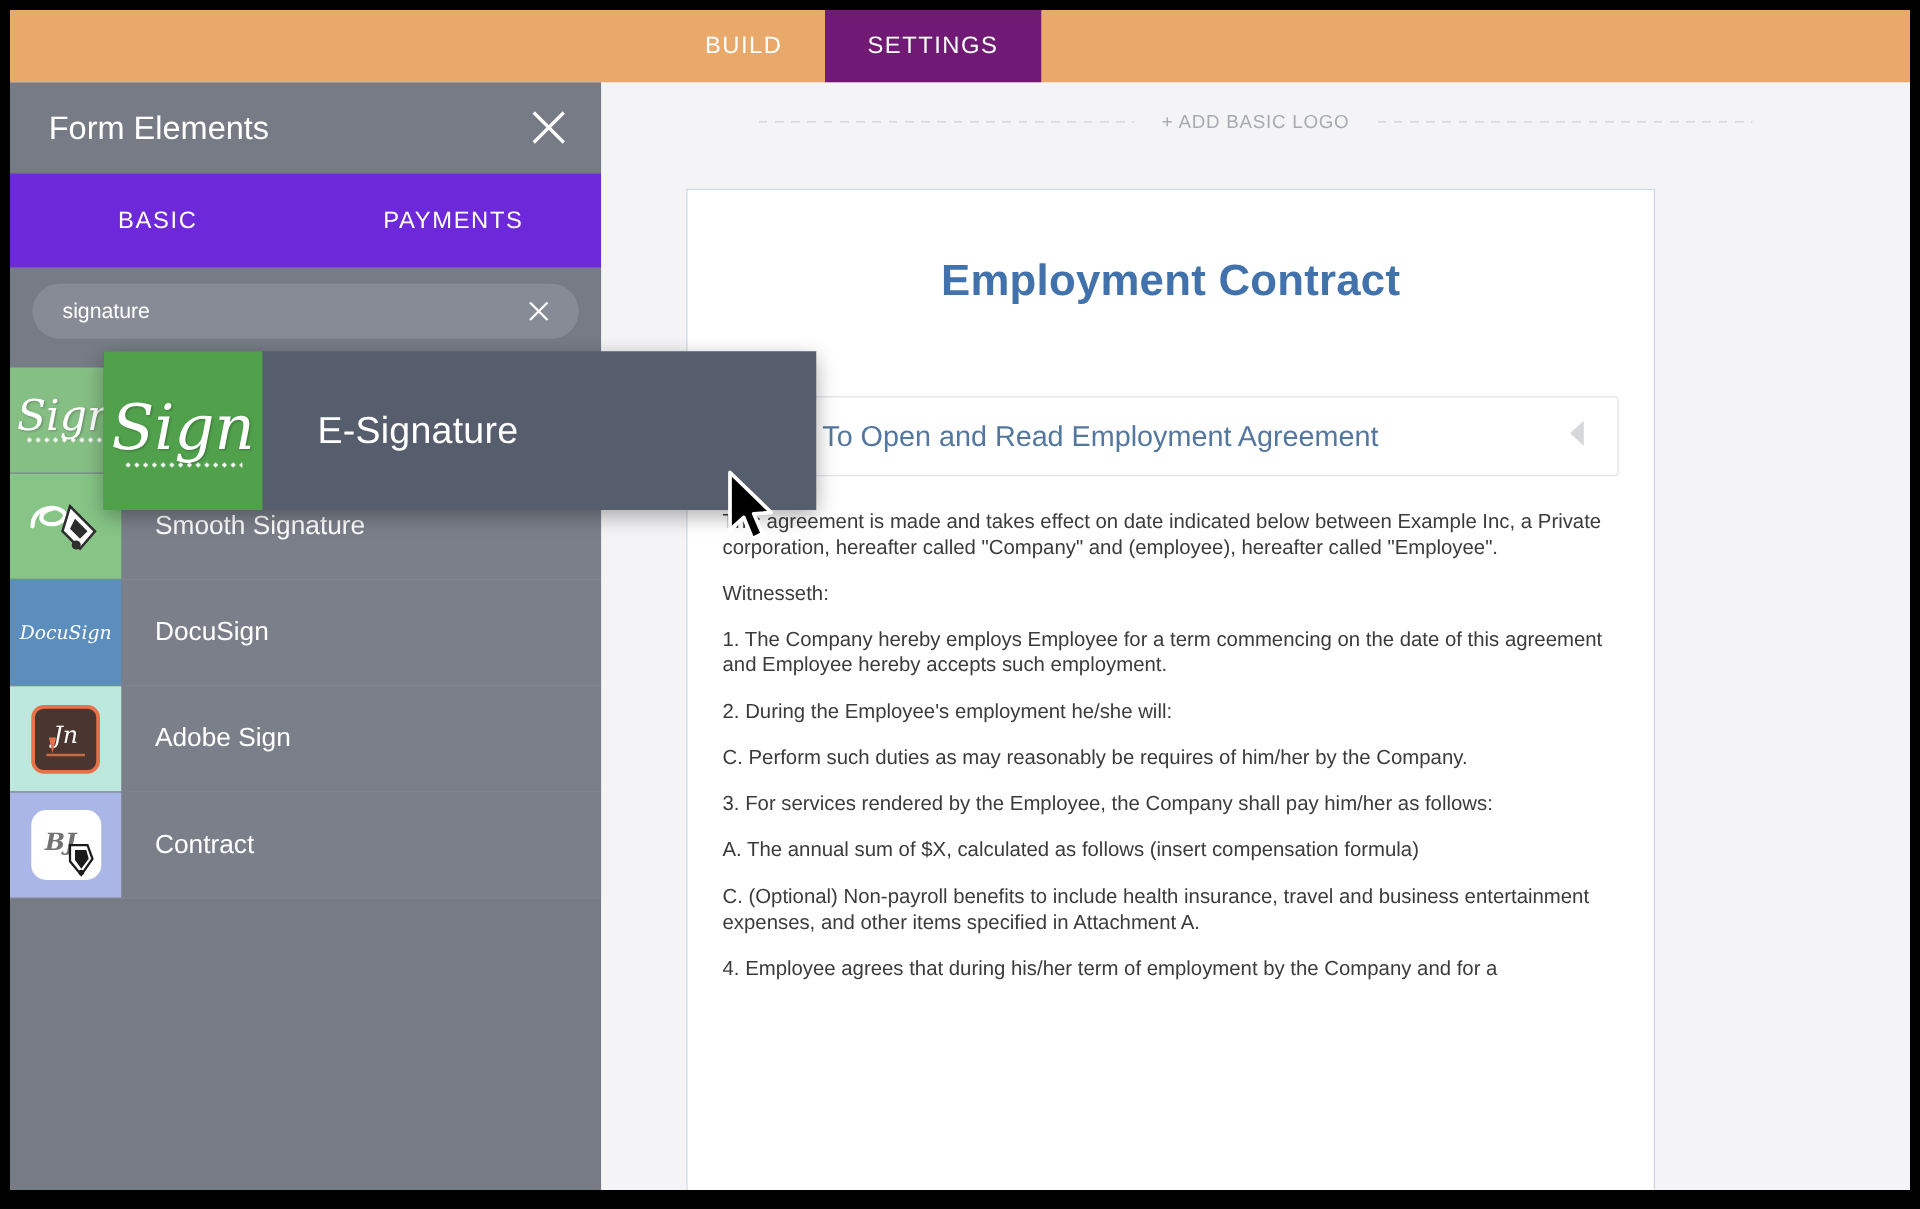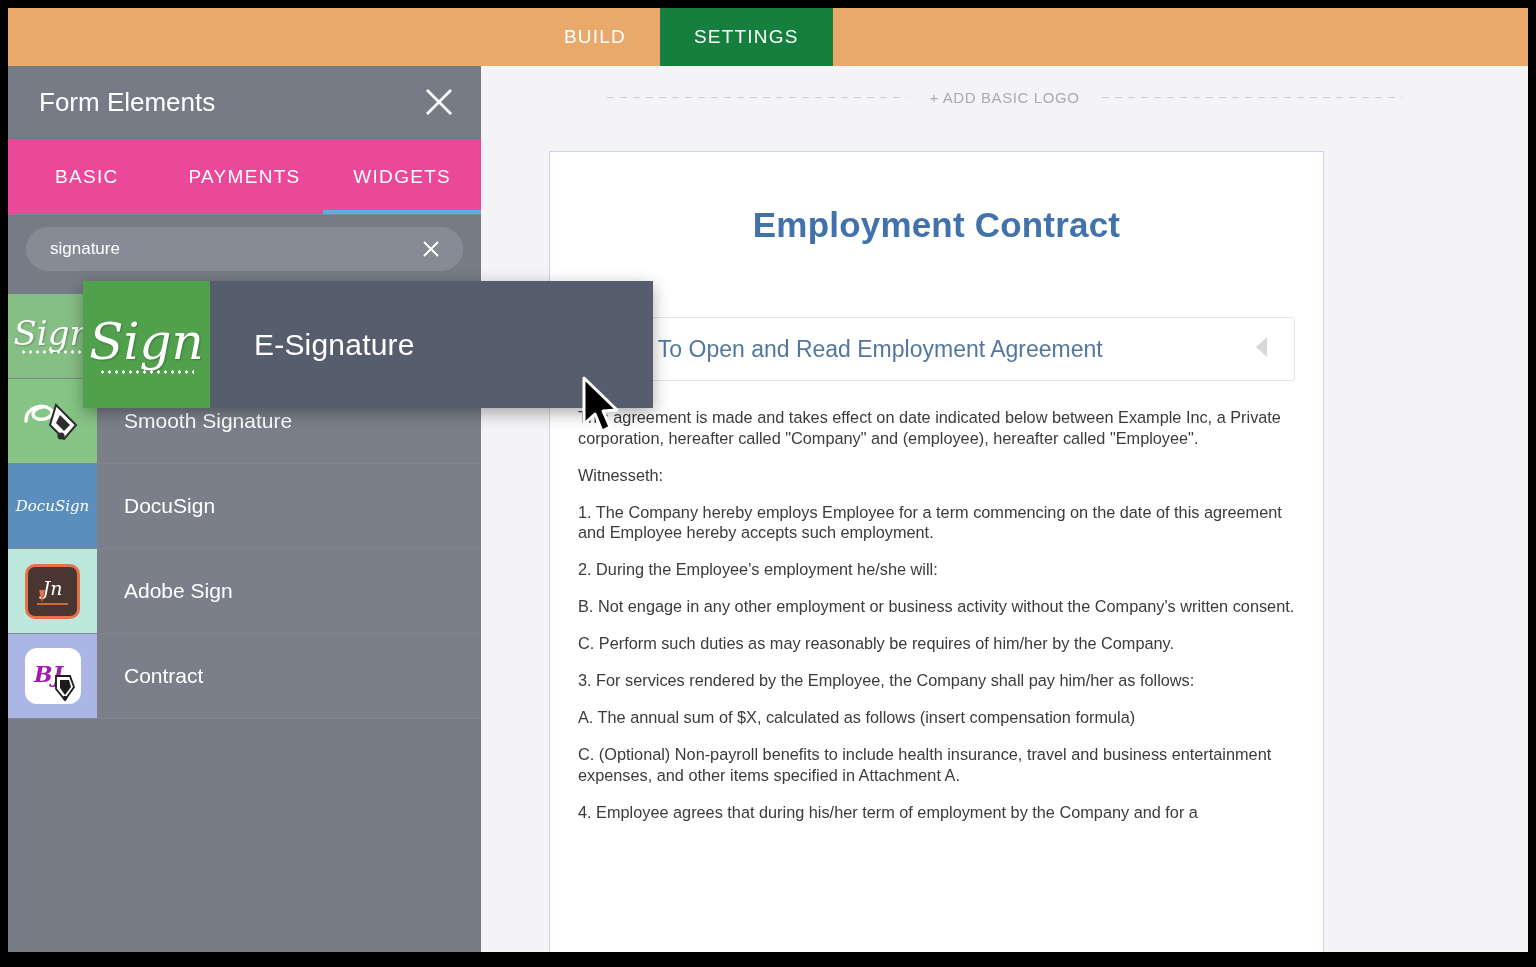--- a/index.html
+++ b/index.html
@@ -45,21 +45,21 @@
     display: flex;
     align-items: center;
     justify-content: center;
     color: #ffffff;
     font-size: 19px;
     letter-spacing: 1.2px;
     padding: 0 34px;
     cursor: pointer;
     user-select: none;
   }
-  .nav-tab.active { background: #15803d; }
+  .nav-tab.active { background: #701a75; }
 
   
   #sidebar {
     position: absolute;
     left: 0; top: 58px;
     width: 473px;
     height: 886px;
     background: #767b86;
     overflow: hidden;
   }
@@ -82,21 +82,21 @@
     right: 26px;
     top: 50%;
     transform: translateY(-50%);
     width: 32px; height: 32px;
     cursor: pointer;
   }
   #panel-close svg { display: block; }
 
   #tabrow {
     height: 76px;
-    background: #ec4899;
+    background: #6d28d9;
     display: flex;
     align-items: center;
     position: relative;
   }
   .w-tab {
     flex: 1;
     text-align: center;
     color: #ffffff;
     font-size: 19px;
     letter-spacing: 1.3px;
@@ -366,22 +366,22 @@
     background: #ffffff;
     position: relative;
     display: flex;
     align-items: center;
     justify-content: center;
   }
   .initials-badge .bj {
     font-family: "DejaVu Serif", serif;
     font-style: italic;
     font-weight: bold;
-    color: #a21caf;
-    font-size: 22px;
+    color: #737373;
+    font-size: 19px;
     position: relative;
     left: -4px; top: -2px;
   }
   .docusign-word {
     color: #ffffff;
     font-size: 15px;
     font-family: "DejaVu Serif", serif;
     font-style: italic;
     white-space: nowrap;
   }
@@ -406,21 +406,20 @@
         <svg width="32" height="32" viewBox="0 0 32 32">
           <line x1="4" y1="4" x2="28" y2="28" stroke="#ffffff" stroke-width="2.6"></line>
           <line x1="28" y1="4" x2="4" y2="28" stroke="#ffffff" stroke-width="2.6"></line>
         </svg>
       </div>
     </div>
 
     <div id="tabrow">
       <div class="w-tab">BASIC</div>
       <div class="w-tab">PAYMENTS</div>
-      <div class="w-tab active">WIDGETS</div>
     </div>
 
     <div id="searchwrap">
       <div id="searchbox">
         <input id="search-input" type="text" value="signature" style="">
         <span id="search-clear">
           <svg width="20" height="20" viewBox="0 0 20 20">
             <line x1="3" y1="3" x2="17" y2="17" stroke="#ffffff" stroke-width="1.9"></line>
             <line x1="17" y1="3" x2="3" y2="17" stroke="#ffffff" stroke-width="1.9"></line>
           </svg>
@@ -504,21 +503,20 @@
             <path d="M15 3 L15 23 L4 13 Z" fill="#d6d8da"></path>
           </svg>
         </span>
       </div>
 
       <div id="doc-body">
         <p>This agreement is made and takes effect on date indicated below between Example Inc, a Private corporation, hereafter called "Company" and (employee), hereafter called "Employee".</p>
         <p>Witnesseth:</p>
         <p>1. The Company hereby employs Employee for a term commencing on the date of this agreement and Employee hereby accepts such employment.</p>
         <p>2. During the Employee's employment he/she will:</p>
-        <p>B. Not engage in any other employment or business activity without the Company's written consent.</p>
         <p>C. Perform such duties as may reasonably be requires of him/her by the Company.</p>
         <p>3. For services rendered by the Employee, the Company shall pay him/her as follows:</p>
         <p>A. The annual sum of $X, calculated as follows (insert compensation formula)</p>
         <p>C. (Optional) Non-payroll benefits to include health insurance, travel and business entertainment expenses, and other items specified in Attachment A.</p>
         <p class="last">4. Employee agrees that during his/her term of employment by the Company and for a</p>
       </div>
 
     </div>
   </div>
 

